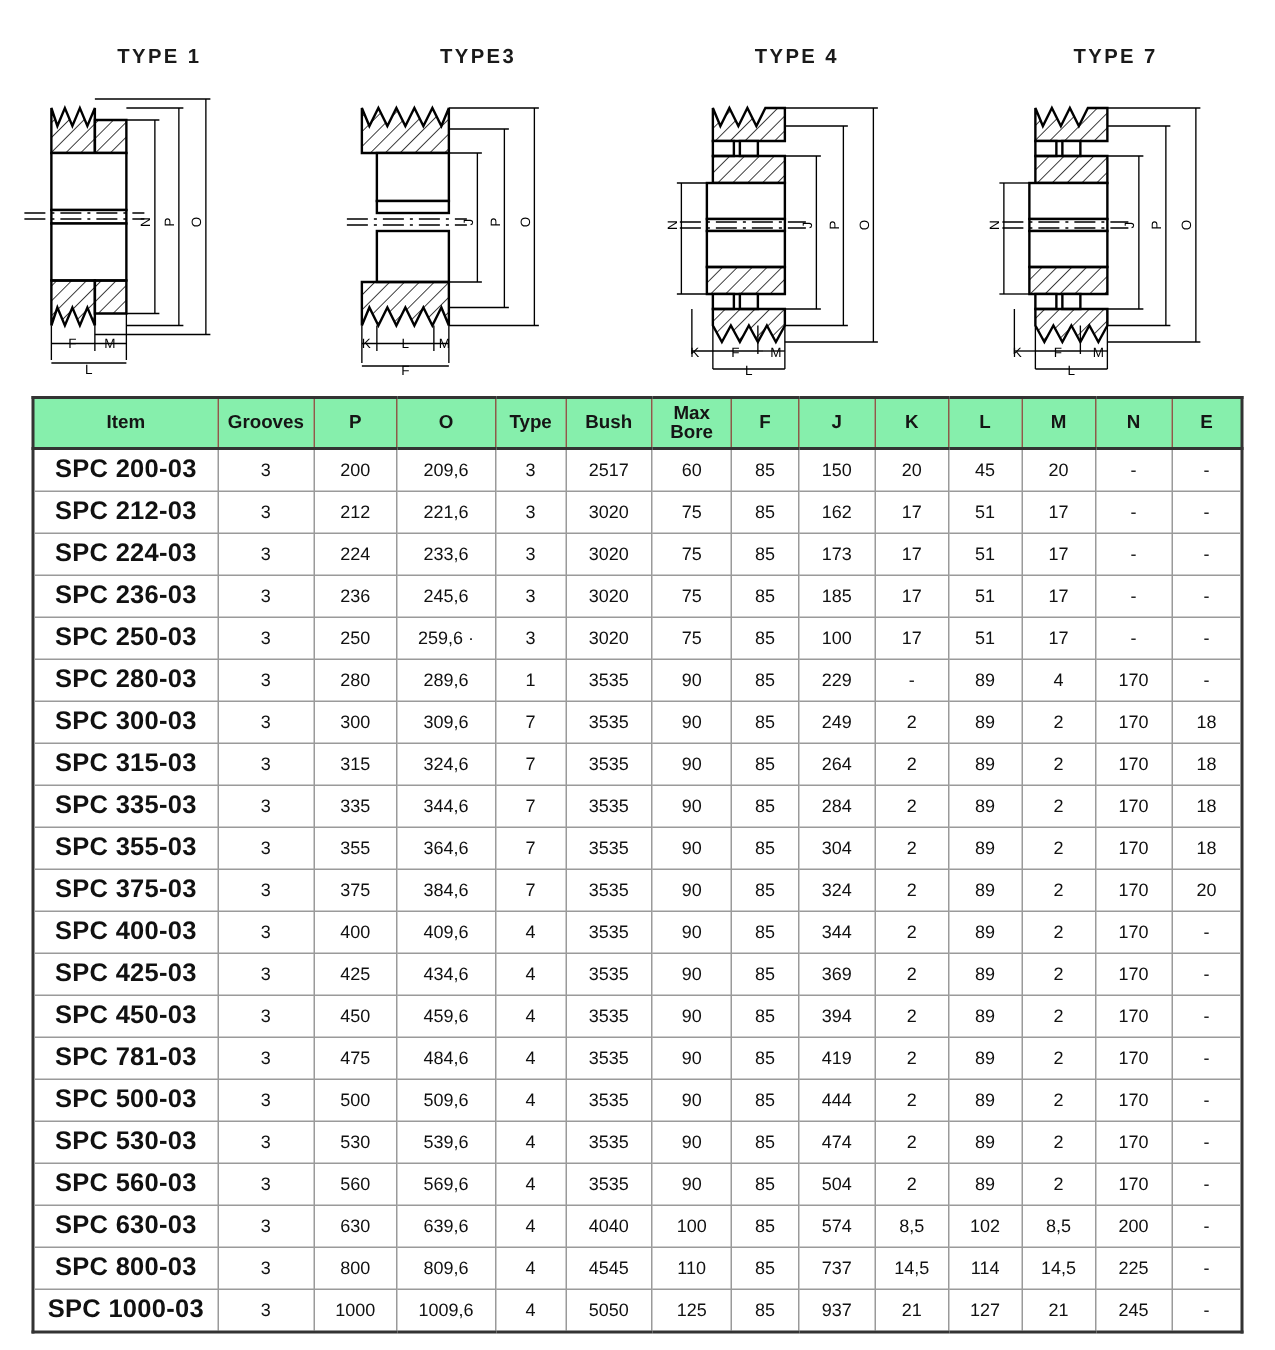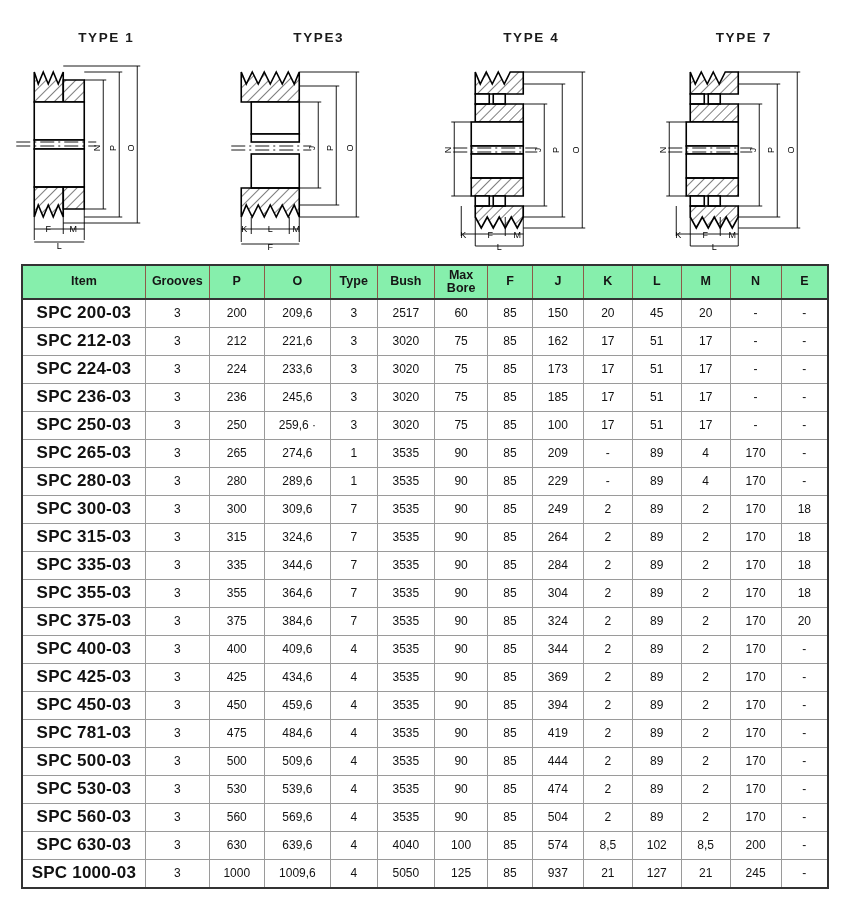--- a/index.html
+++ b/index.html
@@ -447,36 +447,20 @@
             <td class="tint tint-last">75</td>
             <td>85</td>
             <td>100</td>
             <td>17</td>
             <td>51</td>
             <td>17</td>
             <td>-</td>
             <td>-</td>
           </tr>
           <tr>
-            <td class="item">SPC  265-03</td>
-            <td class="tint tint-first">3</td>
-            <td class="tint">265</td>
-            <td class="tint">274,6</td>
-            <td class="tint">1</td>
-            <td class="tint">3535</td>
-            <td class="tint tint-last">90</td>
-            <td>85</td>
-            <td>209</td>
-            <td>-</td>
-            <td>89</td>
-            <td>4</td>
-            <td>170</td>
-            <td>-</td>
-          </tr>
-          <tr>
             <td class="item">SPC  280-03</td>
             <td class="tint tint-first">3</td>
             <td class="tint">280</td>
             <td class="tint">289,6</td>
             <td class="tint">1</td>
             <td class="tint">3535</td>
             <td class="tint tint-last">90</td>
             <td>85</td>
             <td>229</td>
             <td>-</td>
@@ -687,20 +671,36 @@
             <td class="tint tint-last">100</td>
             <td>85</td>
             <td>574</td>
             <td>8,5</td>
             <td>102</td>
             <td>8,5</td>
             <td>200</td>
             <td>-</td>
           </tr>
           <tr>
+            <td class="item">SPC  800-03</td>
+            <td class="tint tint-first">3</td>
+            <td class="tint">800</td>
+            <td class="tint">809,6</td>
+            <td class="tint">4</td>
+            <td class="tint">4545</td>
+            <td class="tint tint-last">110</td>
+            <td>85</td>
+            <td>737</td>
+            <td>14,5</td>
+            <td>114</td>
+            <td>14,5</td>
+            <td>225</td>
+            <td>-</td>
+          </tr>
+          <tr>
             <td class="item">SPC  1000-03</td>
             <td class="tint tint-first">3</td>
             <td class="tint">1000</td>
             <td class="tint">1009,6</td>
             <td class="tint">4</td>
             <td class="tint">5050</td>
             <td class="tint tint-last">125</td>
             <td>85</td>
             <td>937</td>
             <td>21</td>

